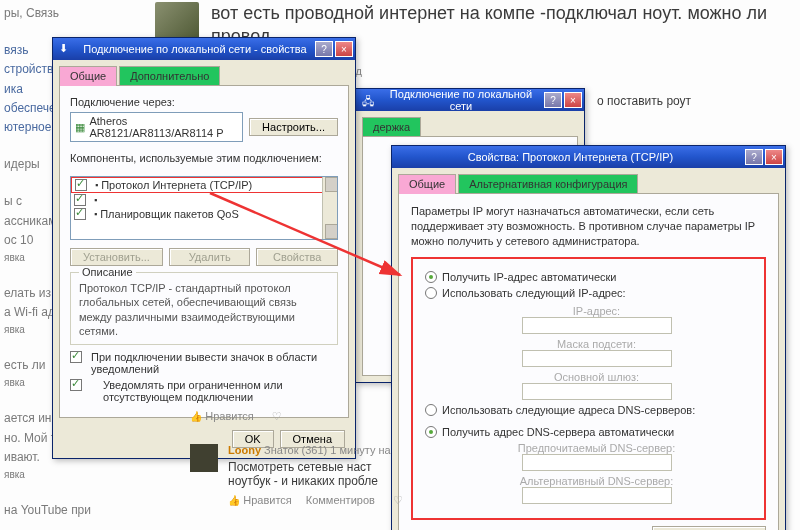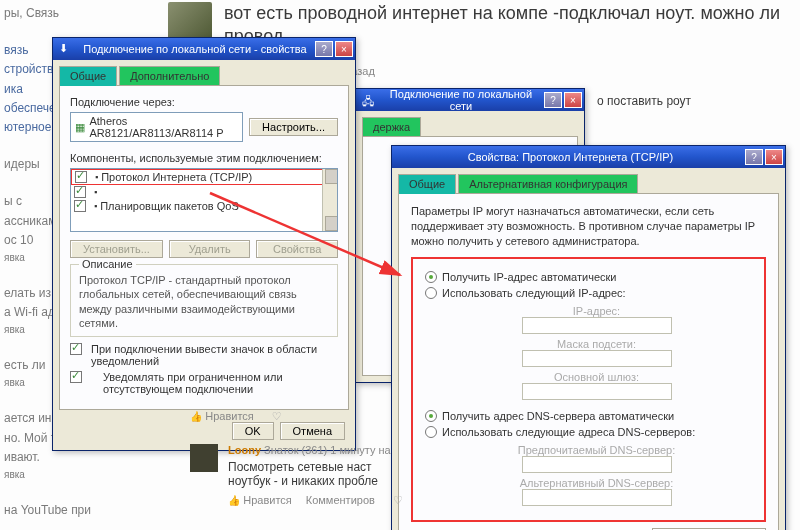--- a/index.html
+++ b/index.html
@@ -4,38 +4,38 @@
 <style>
 * { box-sizing: border-box; margin: 0; padding: 0; }
 body { font-family: Tahoma, Arial, sans-serif; font-size: 11px; background: #fdfdfd; width: 800px; height: 530px; overflow: hidden; position: relative; color: #333; }
 
 
 .sidebar { position: absolute; left: 0; top: 0; width: 130px; height: 530px; padding: 4px 0 0 4px; font-size: 12px; color: #7a7a7a; line-height: 1.6; }
 .sidebar .blue { color: #4a6aa0; }
 .sidebar .section-break { height: 18px; }
 
 
-.question-area { position: absolute; left: 168px; top: 2px; right: 8px; }
+.question-area { position: absolute; left: 155px; top: 2px; right: 8px; }
 .avatar { position: absolute; left: 0; top: 0; width: 44px; height: 44px; background: linear-gradient(135deg,#8a9070,#4a5530); border-radius: 2px; }
 .question-title { margin-left: 56px; font-size: 18px; color: #3a3a3a; line-height: 1.25; }
 .question-meta { margin-left: 56px; font-size: 11px; color: #888; margin-top: 18px; }
 
 
 .xp-window { position: absolute; background: #ece9d8; border: 1px solid #0a246a; box-shadow: 2px 2px 6px rgba(0,0,0,0.25); }
 .xp-title { height: 22px; background: linear-gradient(to bottom,#3a6ee8 0%,#2255cc 50%,#1a3fa8 100%); color: #fff; font-size: 11px; display: flex; align-items: center; padding: 0 2px 0 6px; }
 .xp-title .icon { width: 14px; height: 14px; margin-right: 4px; display: inline-block; }
 .xp-title .t { flex: 1; text-align: center; }
 .xp-title .btn { width: 18px; height: 16px; margin-left: 2px; border: 1px solid #fff; background: linear-gradient(#e88,#c44); display: flex; align-items: center; justify-content: center; font-size: 10px; color: #fff; }
 .xp-title .btn.q { background: linear-gradient(#aac,#77a); }
 .xp-body { padding: 6px; }
 
 
 .tabs { display: flex; gap: 2px; margin-bottom: -1px; }
 .tab { background: #22c55e; border: 1px solid #aca899; border-bottom: none; padding: 3px 10px 4px; font-size: 11px; position: relative; }
-.tab.active { background: #14b8a6; z-index: 2; }
+.tab.active { background: #f9a8d4; z-index: 2; }
 .tab-pane { background: #fcfcfe; border: 1px solid #aca899; padding: 10px 10px 8px; position: relative; }
 
 
 .groupbox { border: 1px solid #d0d0bf; padding: 8px 8px 6px; margin: 6px 0; position: relative; }
 .groupbox > .legend { position: absolute; top: -7px; left: 8px; background: #fcfcfe; padding: 0 3px; font-size: 11px; color: #333; }
 .groupbox.red { border: 2px solid #e33; }
 
 .field-row { display: flex; align-items: center; margin: 4px 0; font-size: 11px; }
 .field-row .lbl { flex: 1; }
 .field-row input[type=text] { width: 150px; height: 17px; border: 1px solid #c0c0b0; background: #fff; font-size: 11px; padding: 0 2px; }
@@ -147,21 +147,21 @@
     </div>
     <div class="tab-pane" style="padding:10px">
       <div style="font-size:11px;margin-bottom:4px">Подключение через:</div>
       <div style="display:flex;gap:6px;align-items:center">
         <div style="flex:1;border:1px solid #7f9db9;background:#fff;padding:2px 4px;display:flex;align-items:center;gap:4px">
           <span style="color:#3a8a3a">▦</span>
           <span>Atheros AR8121/AR8113/AR8114 P</span>
         </div>
         <button class="btn-std">Настроить...</button>
       </div>
-      <div style="font-size:11px;margin:10px 0 4px">Компоненты, используемые этим подключением:</div>
+      <div style="font-size:11px;margin:10px 0 12px">Компоненты, используемые этим подключением:</div>
       <div class="listbox" id="compList">
         <div class="item sel">
             <span class="checkbox checked"></span>
             <span style="font-size: 9px;">▪</span>
             <span>Протокол Интернета (TCP/IP)</span>
           </div>
           <div class="item">
             <span class="checkbox checked"></span>
             <span style="font-size: 9px;">▪</span>
           </div>
@@ -226,27 +226,27 @@
           </div>
         <div class="field-row disabled" style="padding-left:16px">
             <span class="lbl">Маска подсети:</span>
             <input type="text" disabled="" style="">
           </div>
         <div class="field-row disabled" style="padding-left:16px">
             <span class="lbl">Основной шлюз:</span>
             <input type="text" disabled="" style="">
           </div>
 
+        <div style="display:flex;align-items:center;margin:4px 0 6px">
+          <span class="radio"></span>
+          <span style="font-size:11px">Использовать следующие адреса DNS-серверов:</span>
+        </div>
         <div style="display:flex;align-items:center;margin:10px 0 2px">
           <span class="radio checked"></span>
           <span style="font-size:11px">Получить адрес DNS-сервера автоматически</span>
-        </div>
-        <div style="display:flex;align-items:center;margin:4px 0 6px">
-          <span class="radio"></span>
-          <span style="font-size:11px">Использовать следующие адреса DNS-серверов:</span>
         </div>
         <div class="field-row disabled" style="padding-left:16px">
             <span class="lbl">Предпочитаемый DNS-сервер:</span>
             <input type="text" disabled="" style="">
           </div>
         <div class="field-row disabled" style="padding-left:16px">
             <span class="lbl">Альтернативный DNS-сервер:</span>
             <input type="text" disabled="" style="">
           </div>
       </div>

